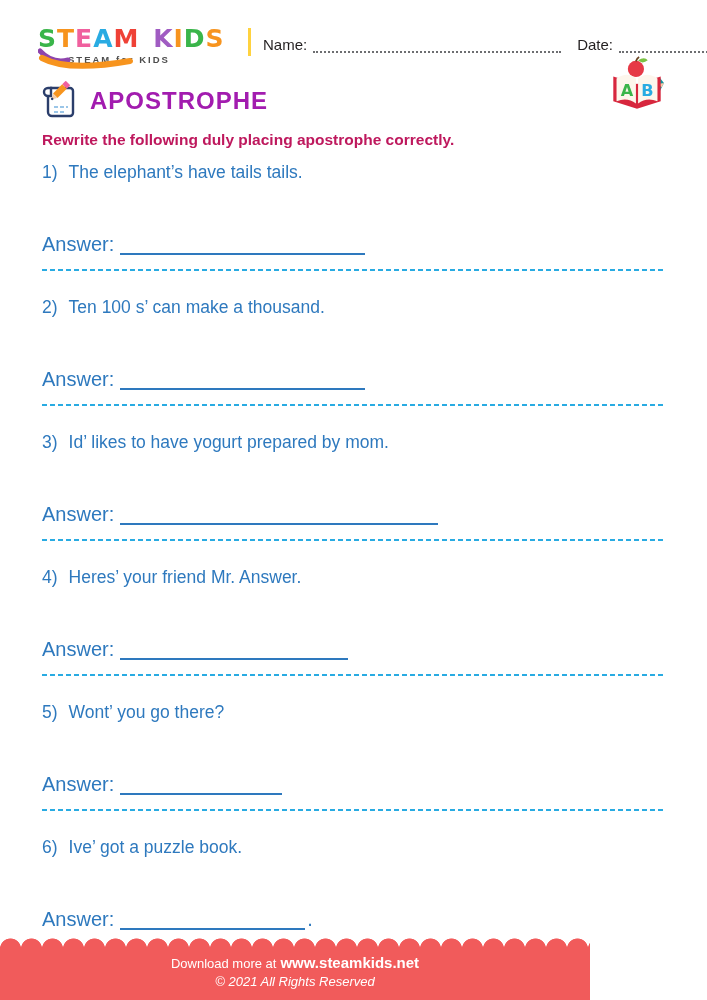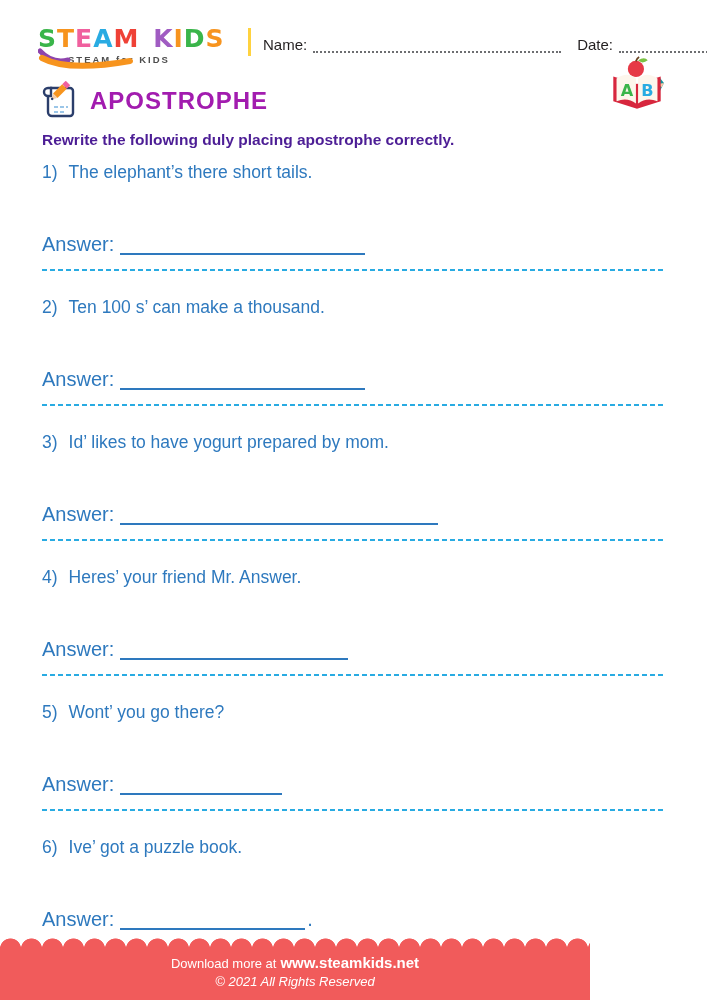--- a/index.html
+++ b/index.html
@@ -18,21 +18,21 @@
   .dotline { border-bottom:2px dotted #6D6E71; height:13px; display:inline-block; }
   .name-line { width:248px; margin-right:16px; }
   .date-line { width:108px; }
 
   
   .corner-icon { position:absolute; top:56px; right:42px; }
 
   
   .title-row { display:flex; align-items:center; gap:10px; padding:16px 0 0 40px; }
   .page-title { color:#a21caf; font-weight:bold; font-size:24px; letter-spacing:1px; }
-  .instruction { color:#4c1d95; font-weight:bold; font-size:15.5px; padding:10px 0 0 42px; }
+  .instruction { color:#be185d; font-weight:bold; font-size:15.5px; padding:10px 0 0 42px; }
 
   
   .questions { padding:0 42px; }
   .q-block { margin-top:25px; }
   .q-block:first-child { margin-top:12px; }
   .q-text { display:flex; gap:11px; color:#2E79BE; font-size:17.5px; line-height:22px; }
   .answer-row { display:flex; align-items:flex-end; margin-top:50px; color:#2E79BE; font-size:20px; line-height:22px; }
   .answer-label { margin-right:6px; }
   .answer-line { display:inline-block; height:20px; border-bottom:2px solid #2E79BE; }
   .answer-suffix { margin-left:2px; }
@@ -98,21 +98,21 @@
     </svg>
     <div class="page-title">APOSTROPHE</div>
   </div>
 
   <div class="instruction">Rewrite the following duly placing apostrophe correctly.</div>
 
   <div class="questions" id="questions">
     <div class="q-block">
       <div class="q-text">
         <span>1)</span>
-        <span>The elephant’s there short tails.</span>
+        <span>The elephant’s have tails tails.</span>
       </div>
       <div class="answer-row">
         <span class="answer-label">Answer:</span>
         <span class="answer-line" style="width: 245px;"></span>
         <span class="answer-suffix"></span>
       </div>
       <div class="divider"></div>
     </div>
 
     <div class="q-block">

